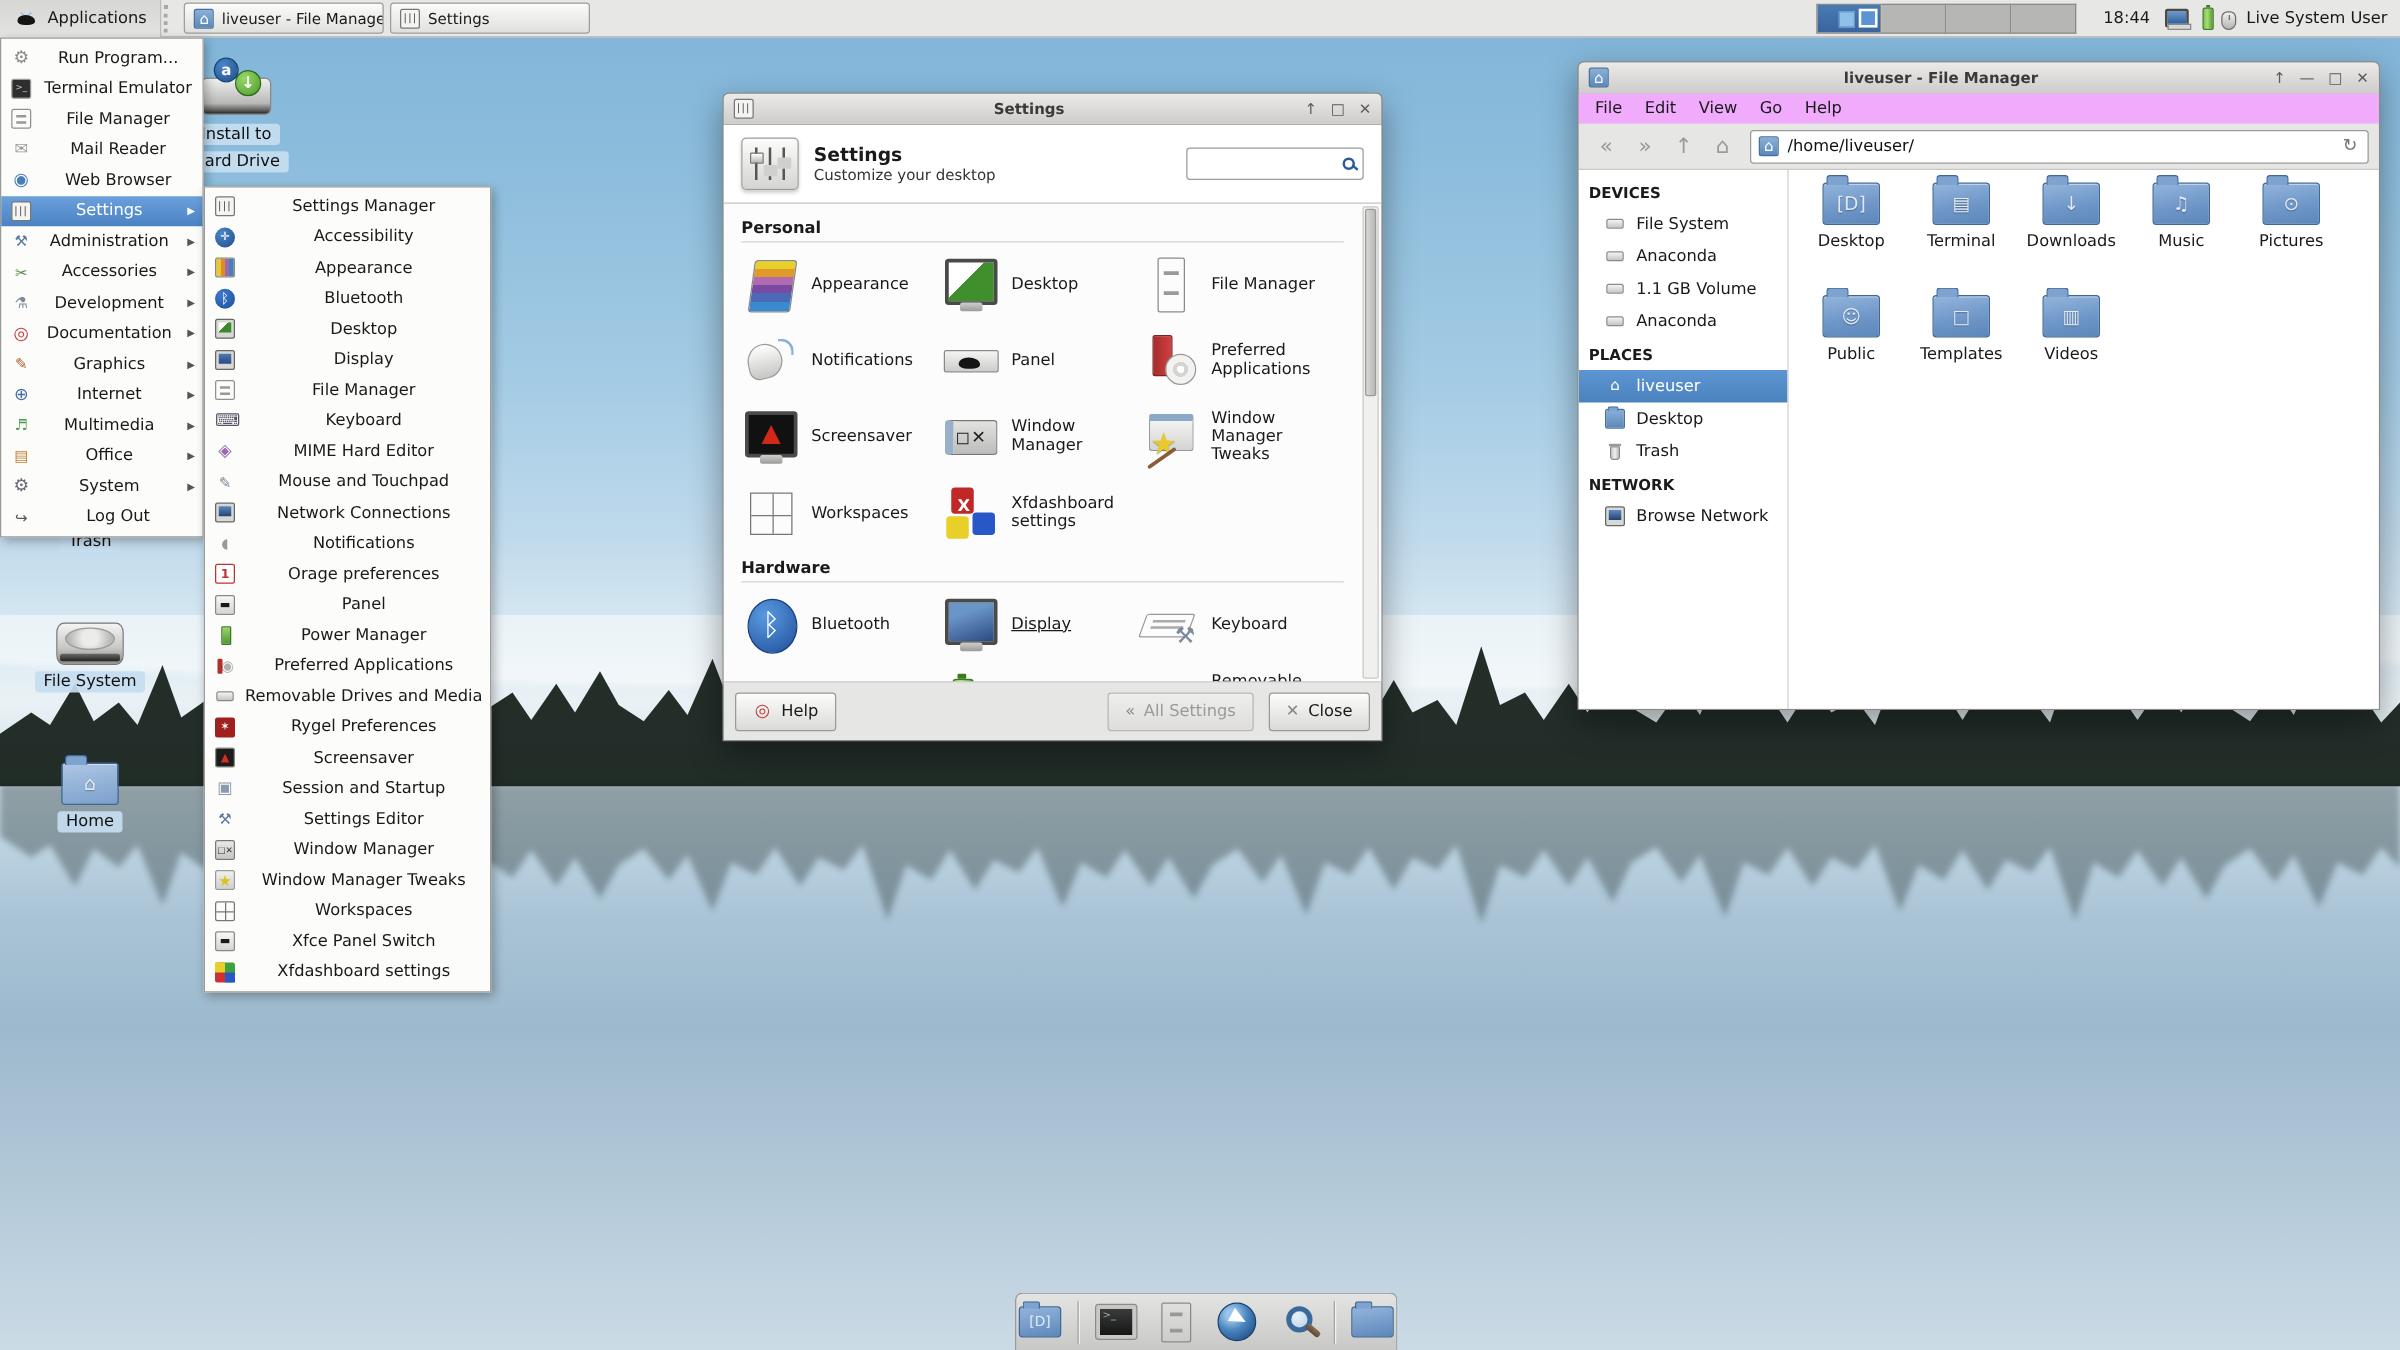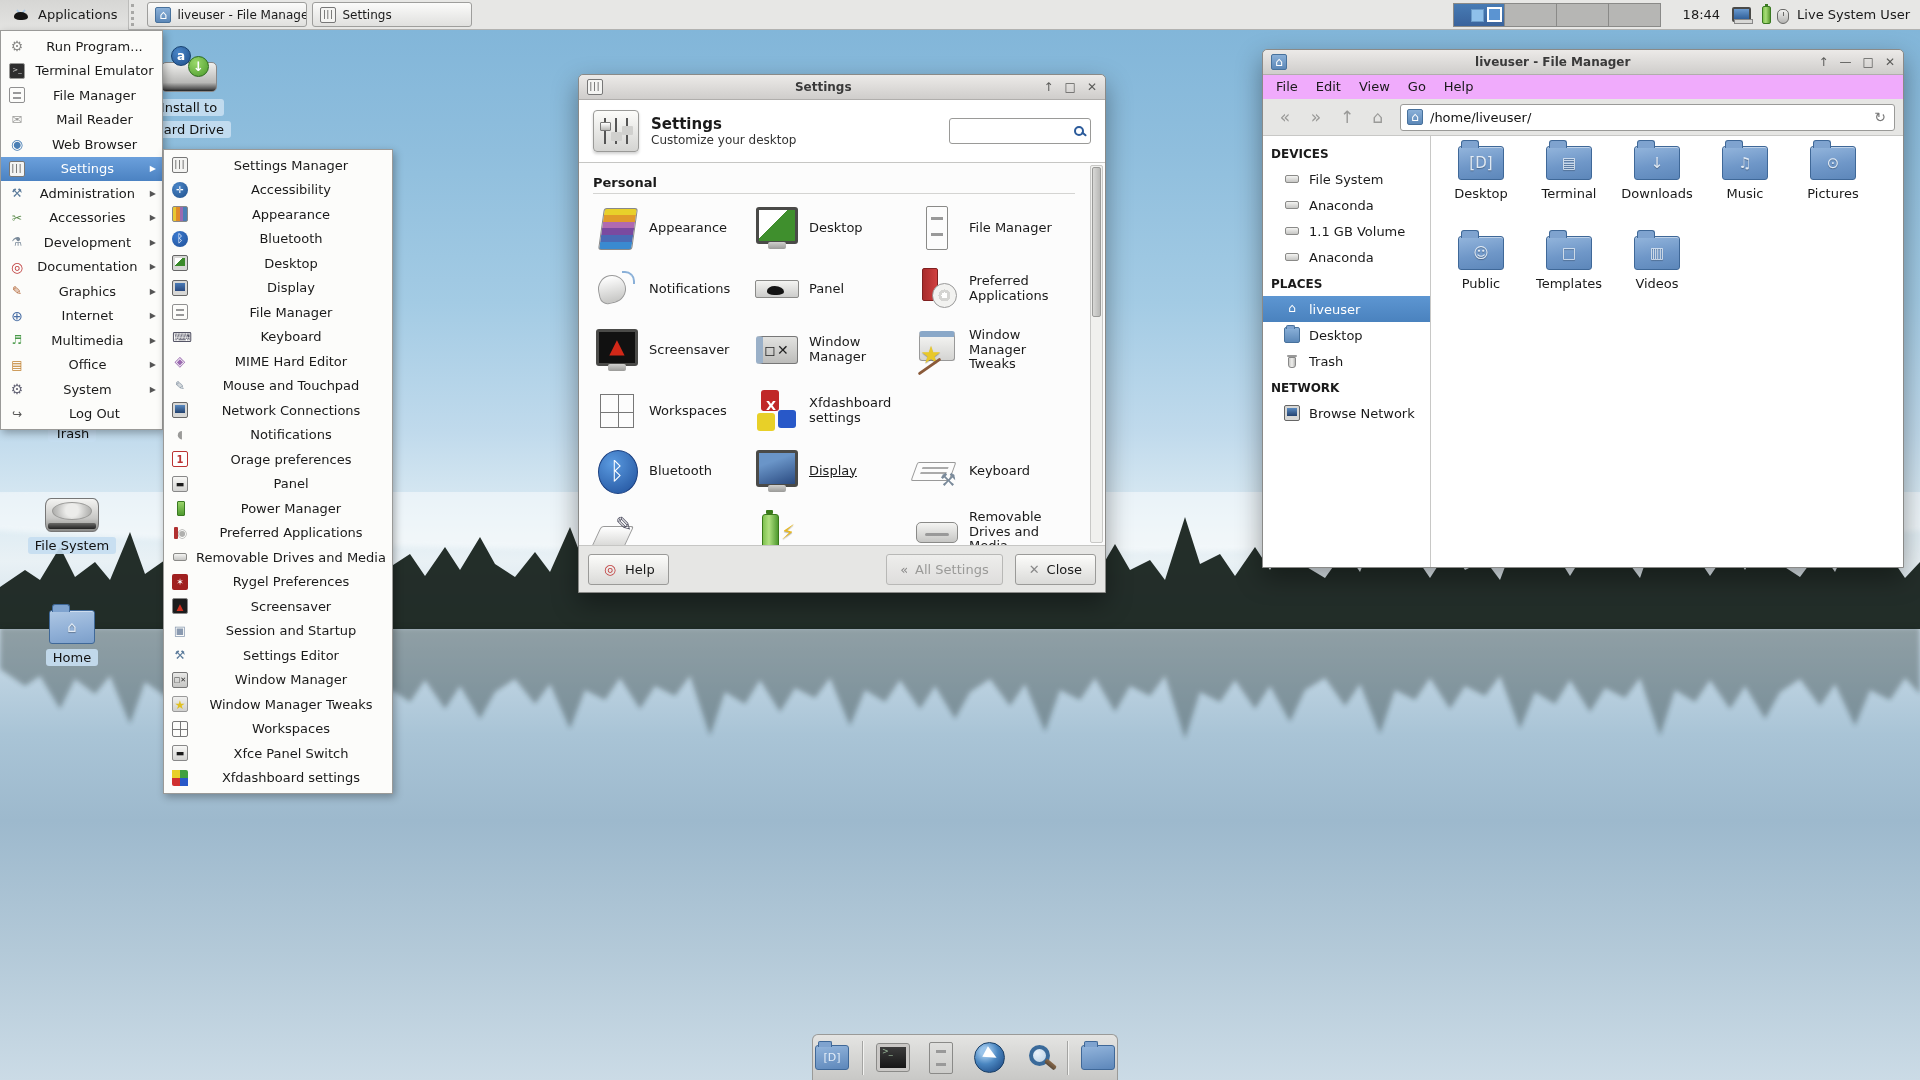--- a/index.html
+++ b/index.html
@@ -387,20 +387,21 @@
               <span class="ticon t-workspaces"></span>
               <span class="tlabel">Workspaces</span>
             </div>
             <div class="tile">
               <span class="ticon t-xfdash">
                 <span class="tg">X</span>
               </span>
               <span class="tlabel">Xfdashboard settings</span>
             </div>
           </div>
+          <div class="sec-h">Hardware</div>
           <div class="tiles">
             <div class="tile">
               <span class="ticon t-bluetooth">
                 <span class="tg">ᛒ</span>
               </span>
               <span class="tlabel">Bluetooth</span>
             </div>
             <div class="tile">
               <span class="ticon tmon t-display"></span>
               <span class="tlabel focused">Display</span>

